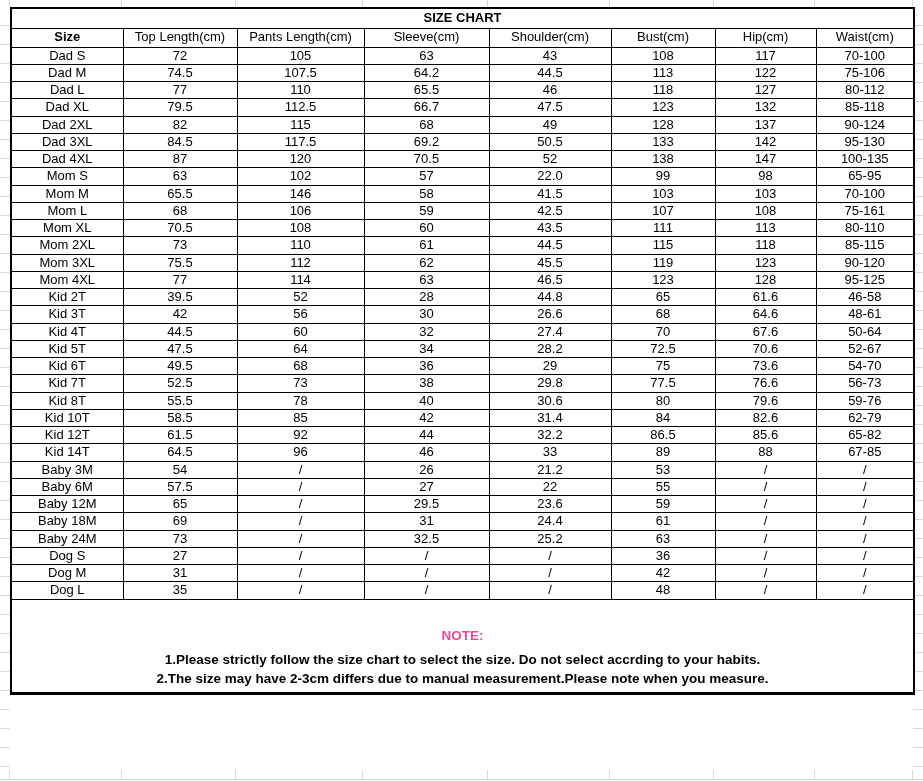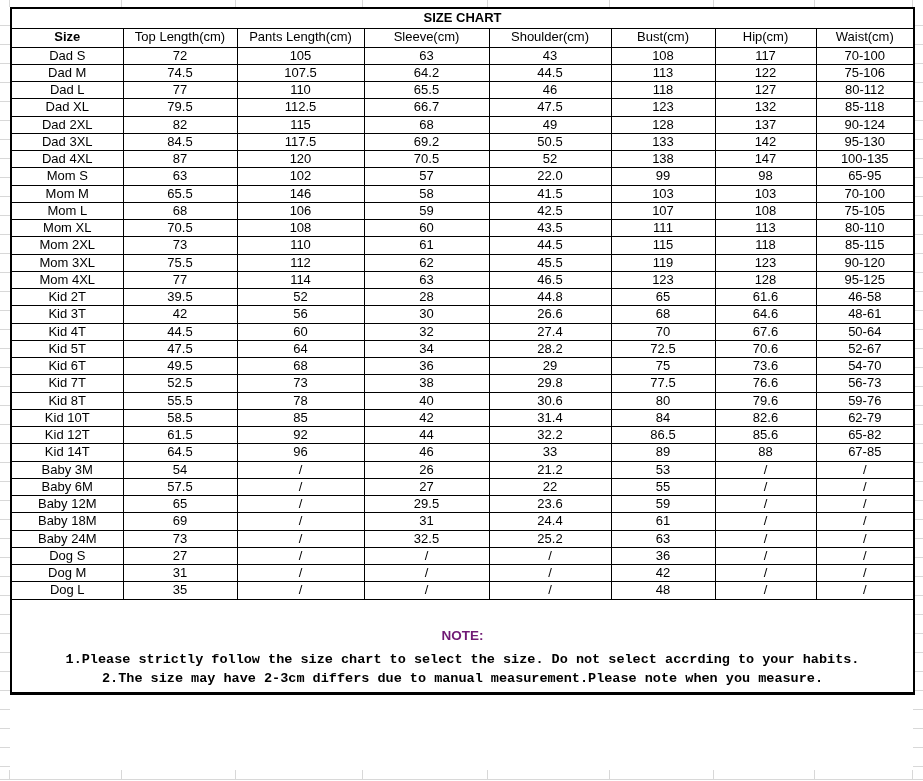--- a/index.html
+++ b/index.html
@@ -57,21 +57,20 @@
     height:94px; vertical-align:top;
     padding-top:25px;
   }
   .note-heading {
     font-weight:bold; font-size:13.5px; text-align:center;
     margin-bottom:5px;
   }
   .note-line {
     font-weight:bold; font-size:13.5px; text-align:center;
     line-height:19px;
-    font-family:Liberation Mono, monospace;
   }
 </style>
 </head>
 <body>
 
 <div class="sheet">
 
   <div class="strip-top">
     <i class="gc0"></i>
       <i class="gc1"></i>
@@ -216,21 +215,21 @@
           <td>70-100</td>
         </tr>
         <tr>
           <td>Mom L</td>
           <td>68</td>
           <td>106</td>
           <td>59</td>
           <td>42.5</td>
           <td>107</td>
           <td>108</td>
-          <td>75-105</td>
+          <td>75-161</td>
         </tr>
         <tr>
           <td>Mom XL</td>
           <td>70.5</td>
           <td>108</td>
           <td>60</td>
           <td>43.5</td>
           <td>111</td>
           <td>113</td>
           <td>80-110</td>
@@ -442,21 +441,21 @@
           <td>/</td>
           <td>/</td>
           <td>48</td>
           <td>/</td>
           <td>/</td>
         </tr>
       </tbody>
     <tbody>
       <tr>
         <td class="note-cell" colspan="8">
-          <div class="note-heading" style="color: #701a75;">NOTE:</div>
+          <div class="note-heading" style="color: #ec4899;">NOTE:</div>
           <div>
               <div class="note-line">1.Please strictly follow the size chart to select the size. Do not select accrding to your habits.</div>
               <div class="note-line">2.The size may have 2-3cm differs  due to manual measurement.Please note when you measure.</div>
             </div>
         </td>
       </tr>
     </tbody>
   </table>
 </div>
 

